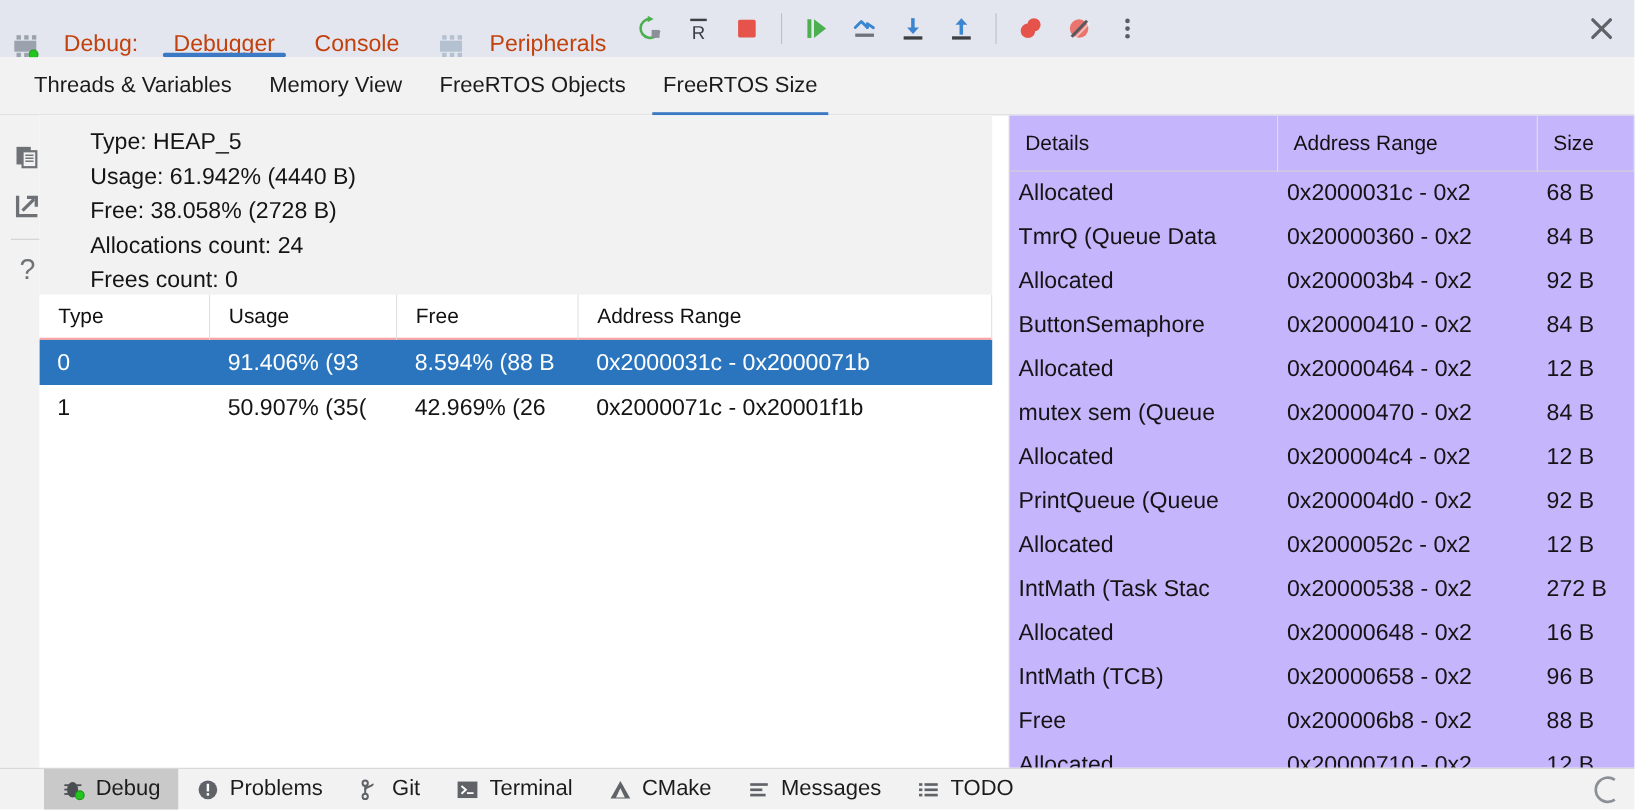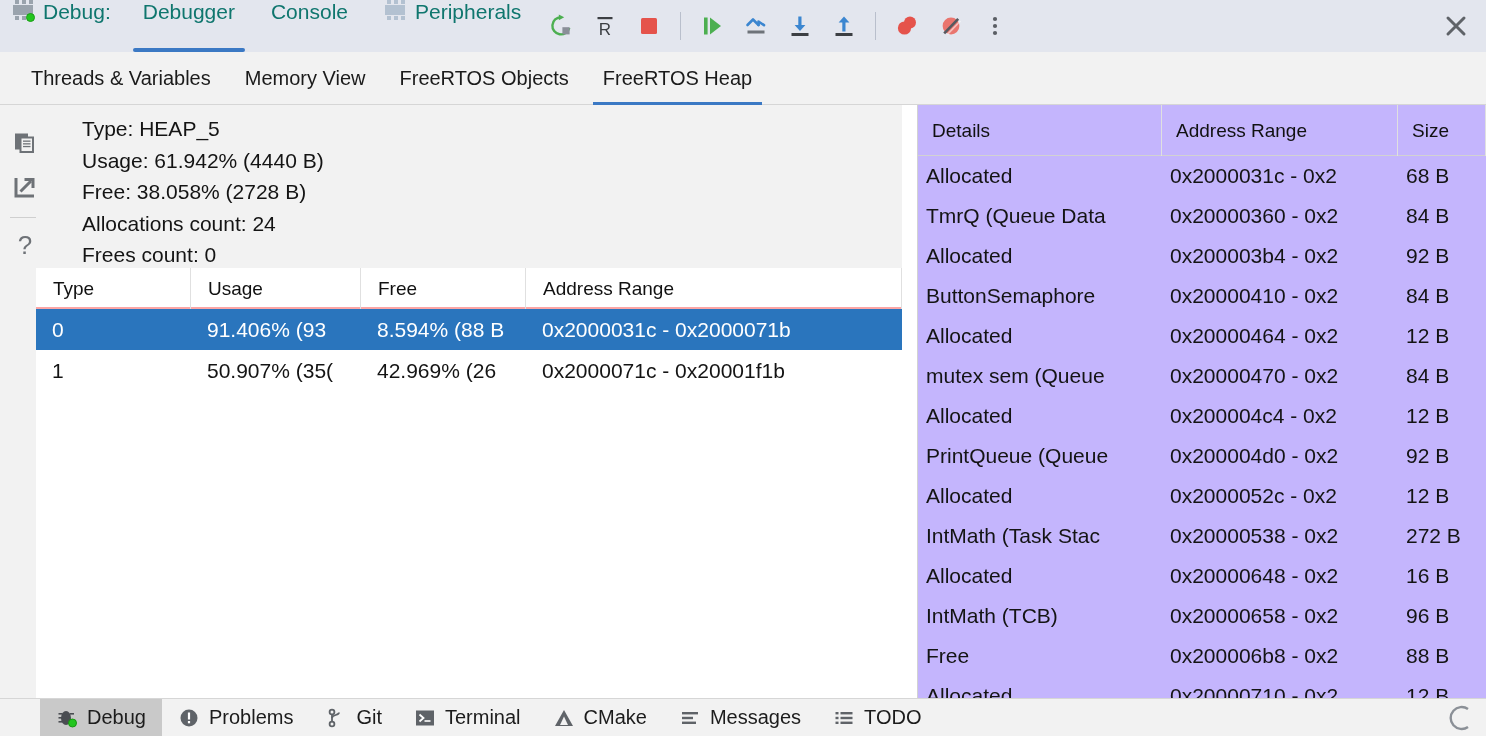--- a/index.html
+++ b/index.html
@@ -12,23 +12,23 @@
   body { position: relative; }
 
   
   .toolbar {
     position: absolute; left: 0; top: 0; width: 1486px; height: 52px;
     background: #e3e6ee;
     display: flex; align-items: center;
   }
   .tab-strip { display: flex; align-items: stretch; height: 52px; }
   .ttab {
-    display: flex; align-items: flex-start; gap: 9px;
+    display: flex; align-items: flex-end; gap: 24px;
     padding: 0 18px; height: 52px;
-    font-size: 21px; color: #0f766e; position: relative;
+    font-size: 21px; color: #c2410c; position: relative;
     white-space: nowrap;
   }
   .ttab.first { padding-left: 12px; padding-right: 14px; }
   .ttab.active::after {
     content: ""; position: absolute; left: 8px; right: 8px; bottom: 0;
     height: 4px; background: #3b79c4; border-radius: 2px;
   }
   .chip-icon { width: 22px; height: 20px; position: relative; flex: none; }
   .chip-icon .body { position: absolute; left: 1px; top: 5px; width: 20px; height: 10px; background: #9aa3ad; }
   .chip-icon .pin { position: absolute; width: 4px; height: 4px; background: #9aa3ad; }
@@ -257,21 +257,21 @@
   <div class="stab">
     <span>Threads &amp; Variables</span>
   </div>
   <div class="stab">
     <span>Memory View</span>
   </div>
   <div class="stab">
     <span>FreeRTOS Objects</span>
   </div>
   <div class="stab active">
-    <span>FreeRTOS Heap</span>
+    <span>FreeRTOS Size</span>
   </div>
 </div>
 
 <div class="main">
 
   <div class="railbar">
     <div class="rail-btn">
       <svg width="26" height="26" viewBox="0 0 26 26">
         <rect x="3" y="3.5" width="13" height="16" fill="#6e7277"></rect>
         <rect x="7.5" y="6.5" width="14.5" height="16.5" fill="#6e7277"></rect>

